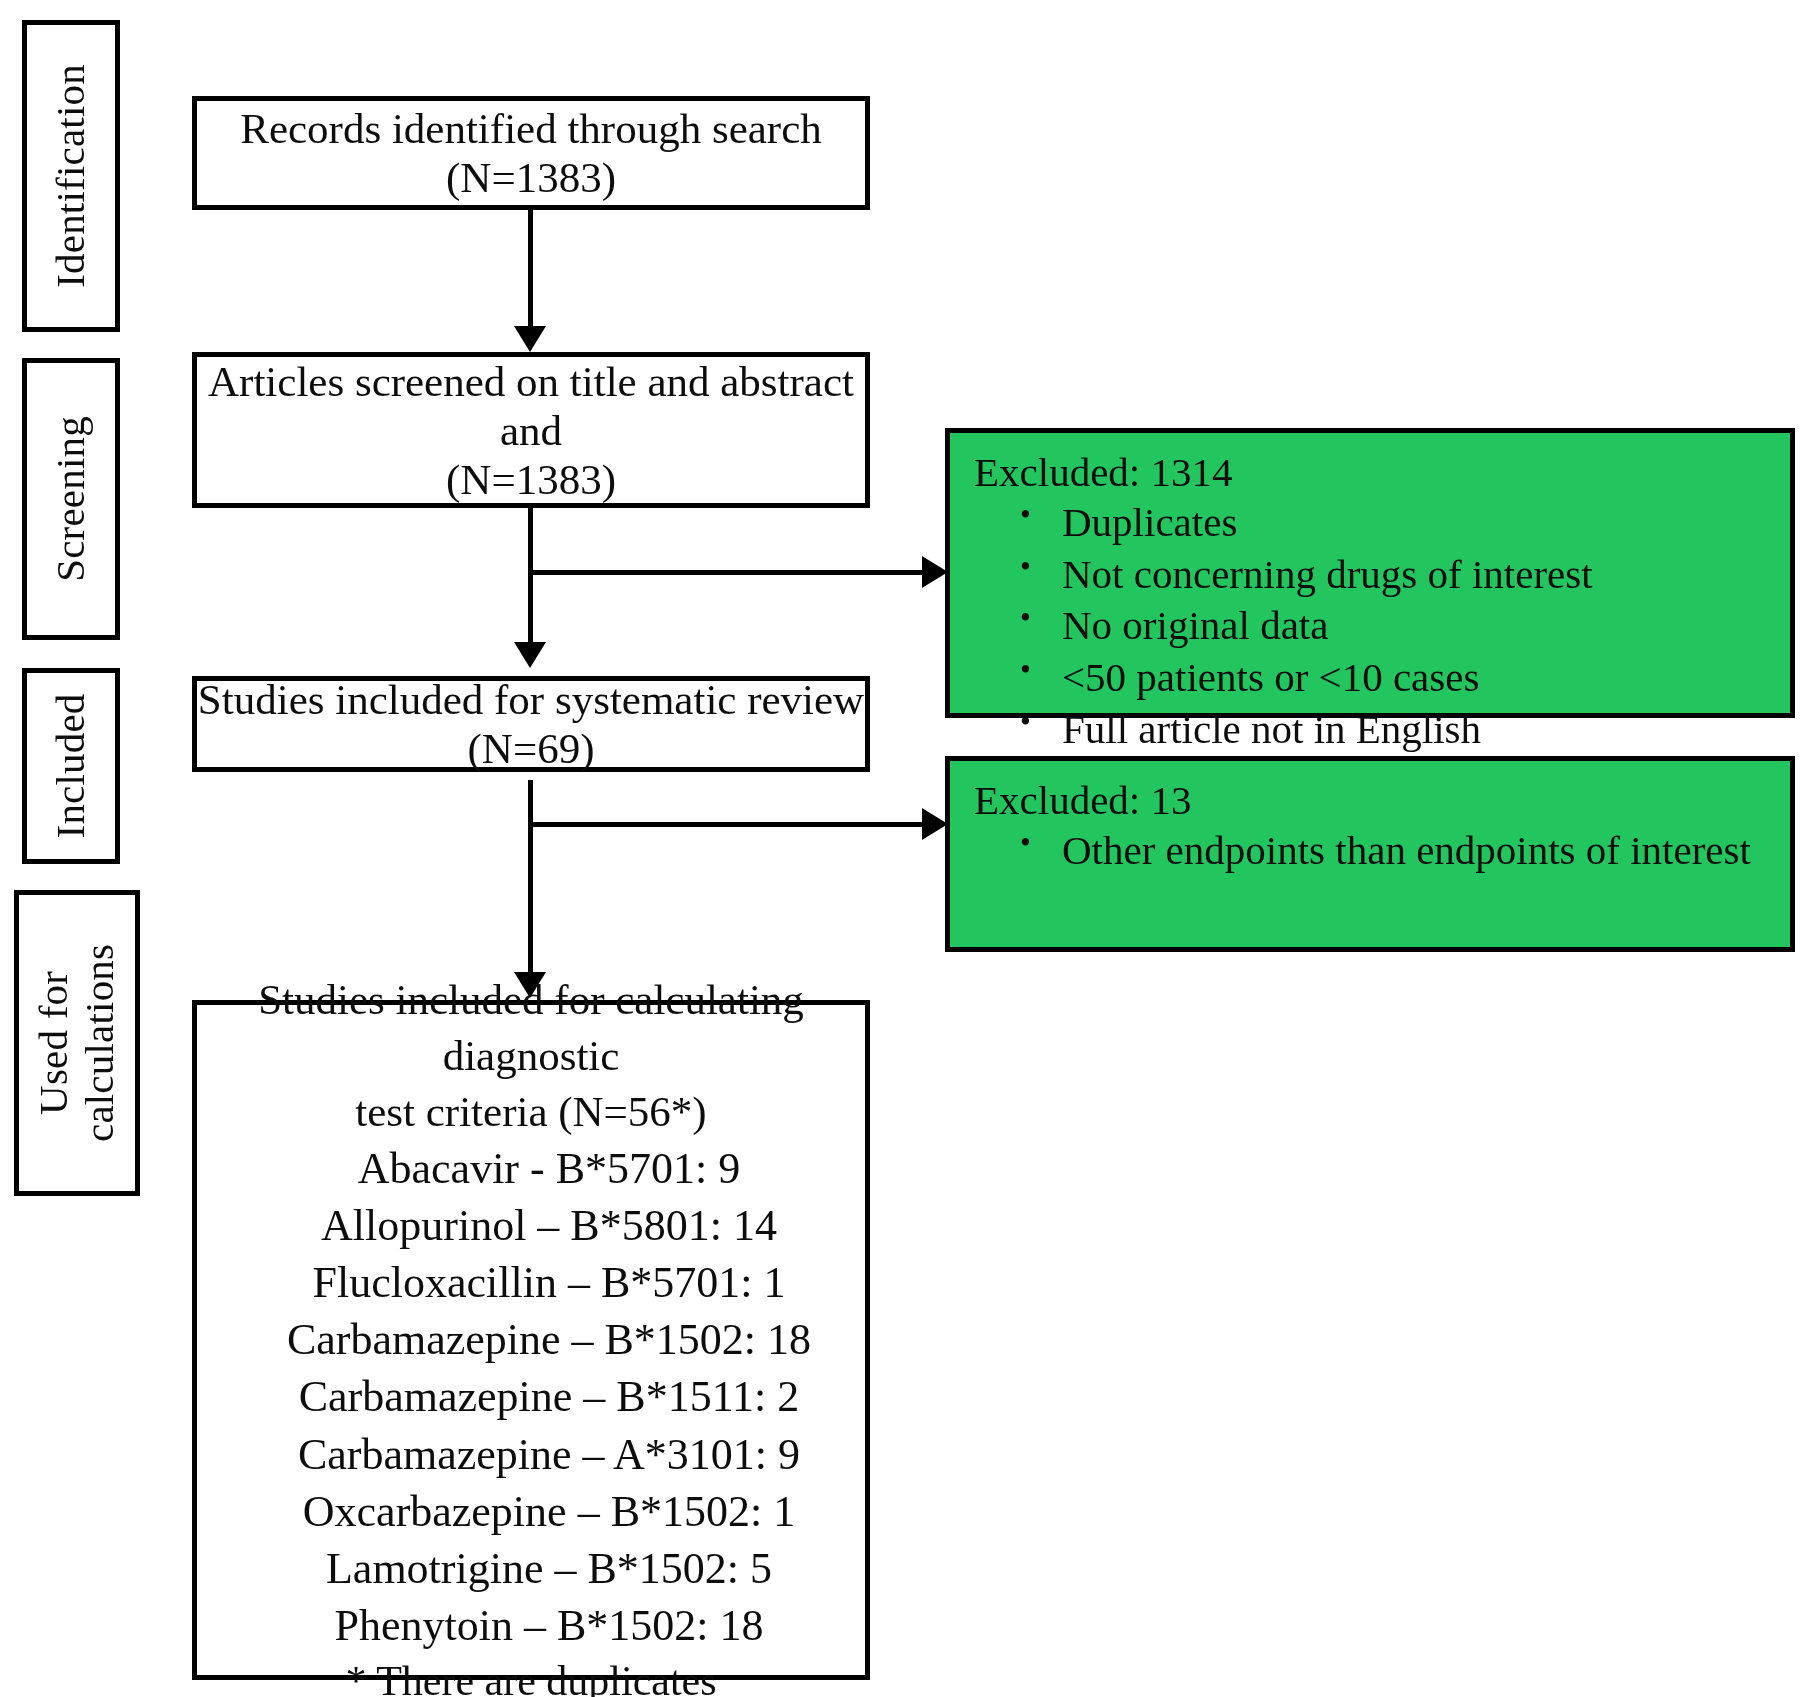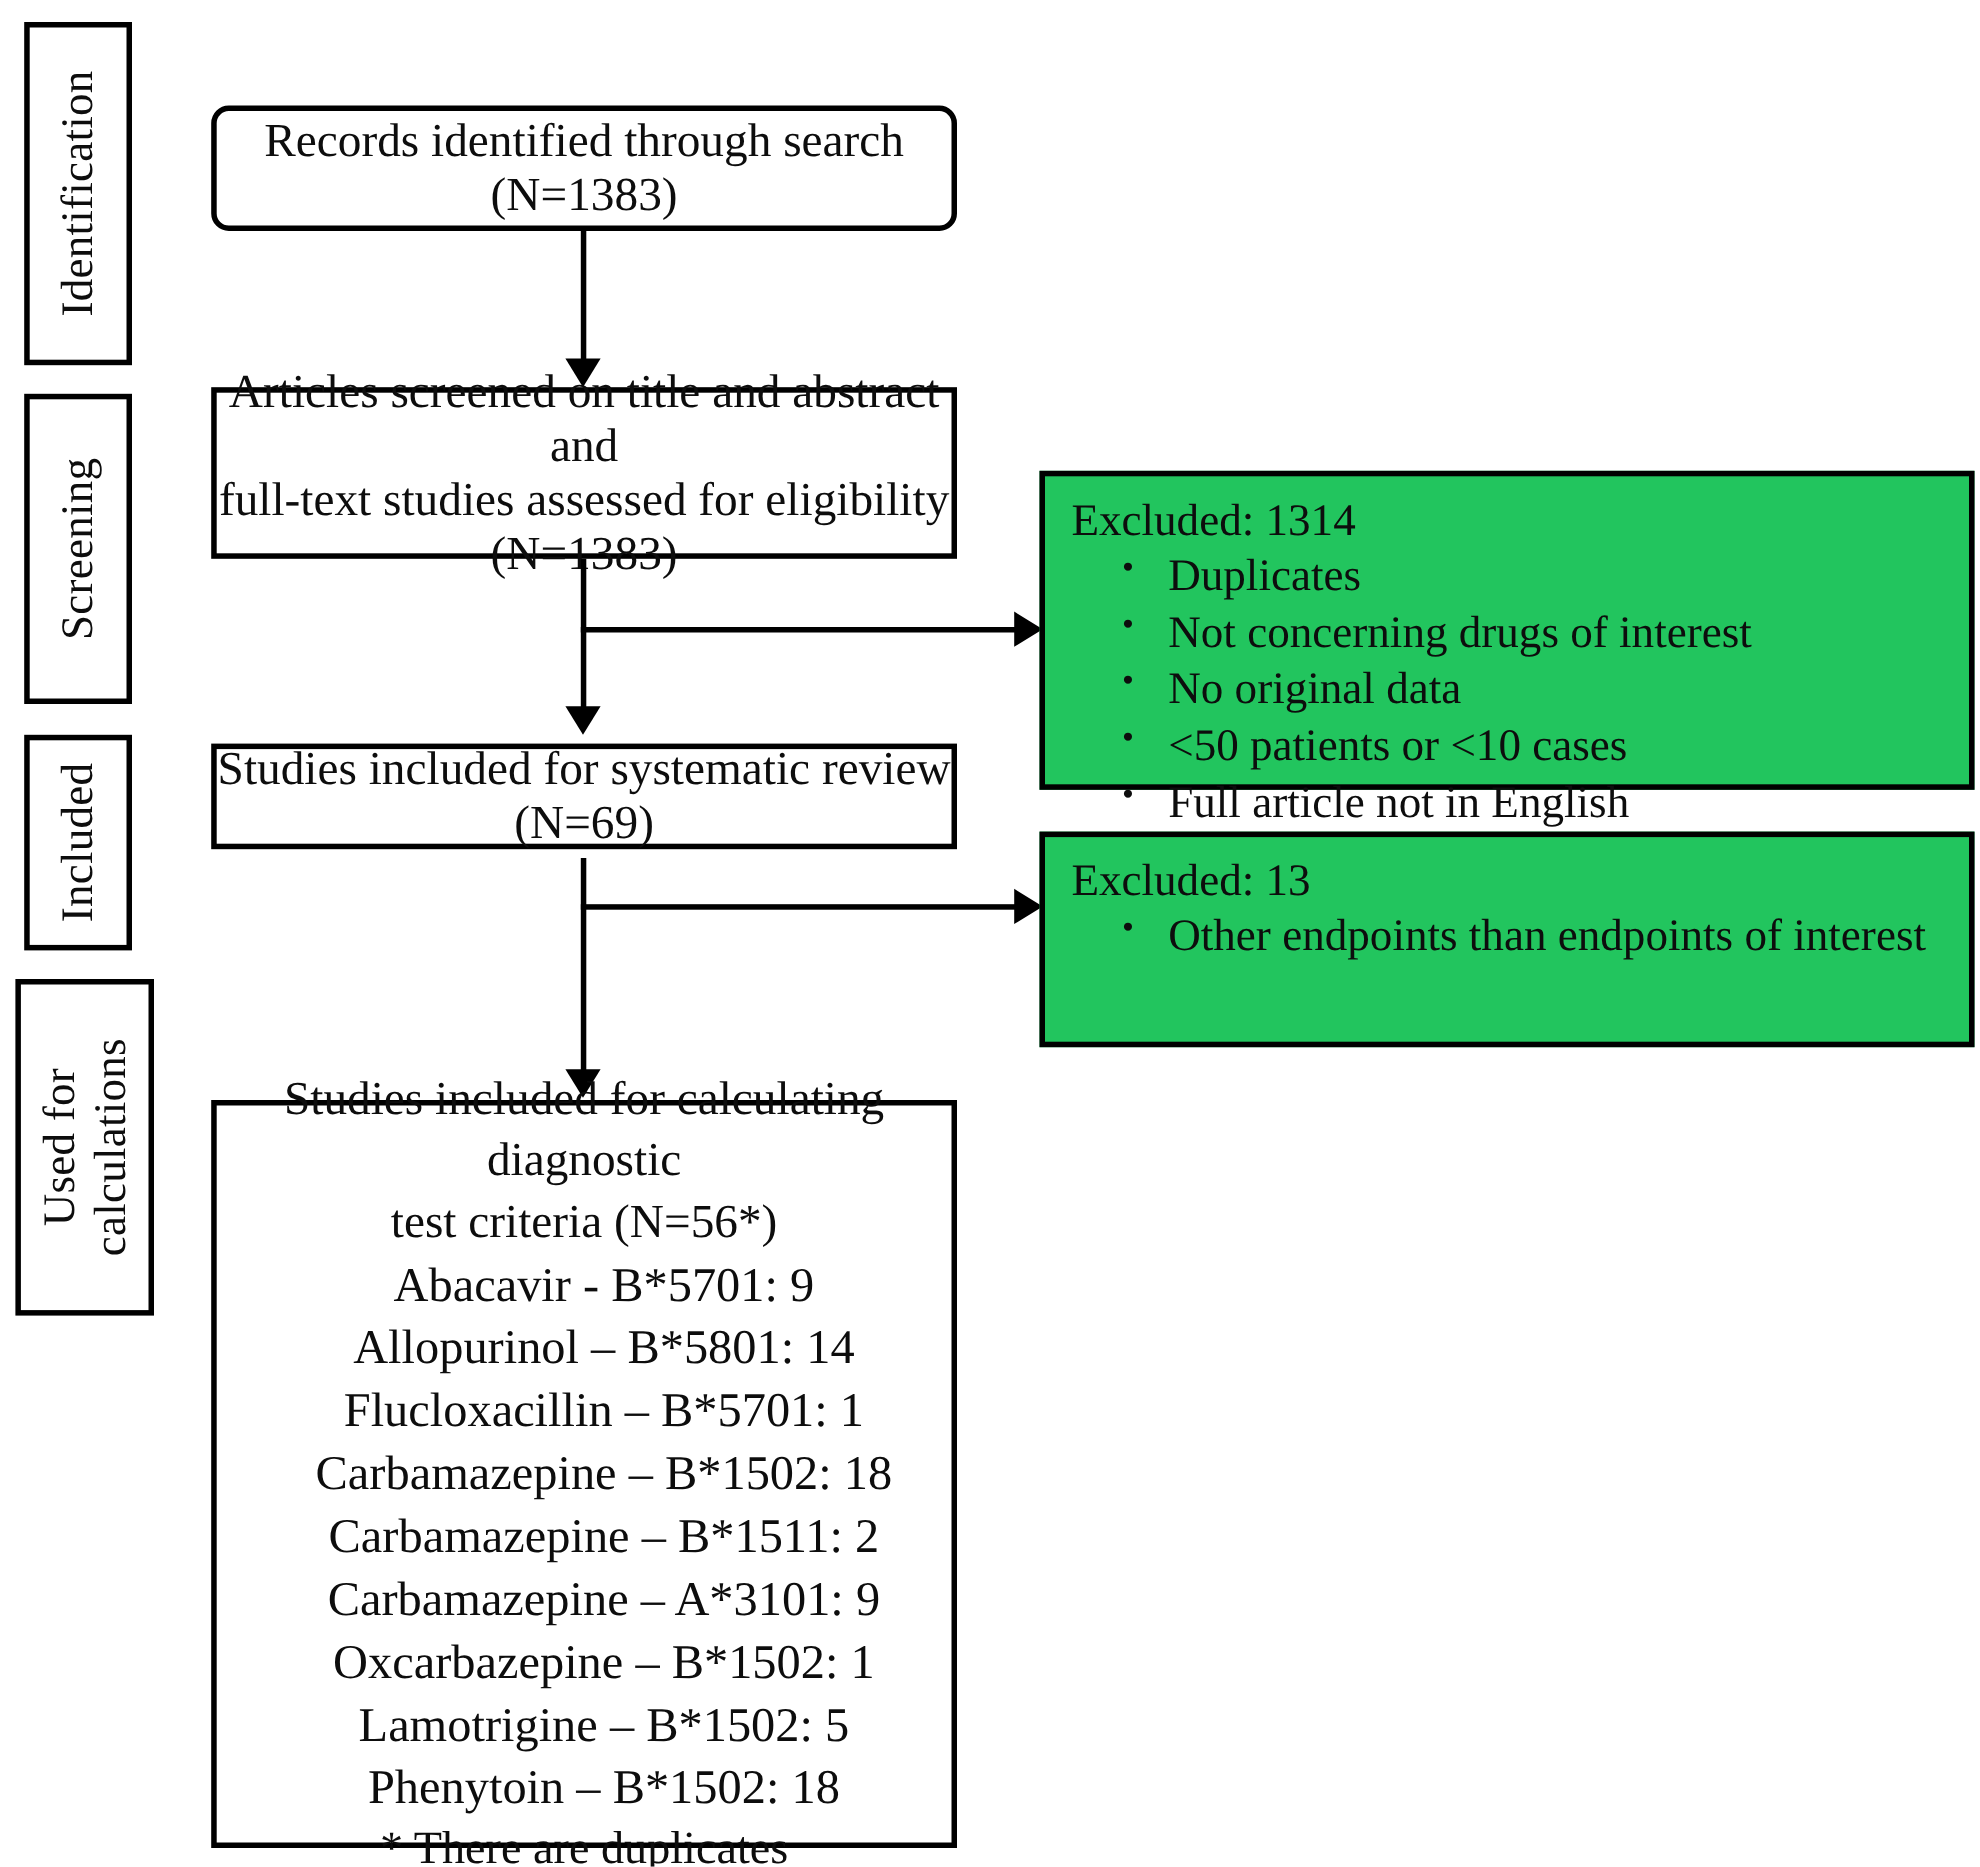--- a/index.html
+++ b/index.html
@@ -132,34 +132,33 @@
     <span class="stage-label">Included</span>
   </div>
 
   <div class="stage" style="left:14px; top:890px; width:126px; height:306px;">
     <span class="stage-label">
       <span class="ln">Used for</span>
       <span class="ln">calculations</span>
     </span>
   </div>
 
-  <div class="box" style="left:192px; top:96px; width:678px; height:114px;border-radius:16px;">
+  <div class="box" style="left:192px; top:96px; width:678px; height:114px;">
     <div class="box-lines">
       <span class="ln t-main">Records identified through search</span>
       <span class="ln t-main">(N=1383)</span>
     </div>
   </div>
 
   <div class="vline" style="left:528px; top:210px; height:120px;"></div>
   <div class="arrow-down" style="left:514px; top:326px;"></div>
 
   <div class="box" style="left:192px; top:352px; width:678px; height:156px;">
     <div class="box-lines">
       <span class="ln t-main">Articles screened on title and abstract and</span>
-      <span class="ln t-main">full-text studies assessed for eligibility</span>
       <span class="ln t-main">(N=1383)</span>
     </div>
   </div>
 
   <div class="vline" style="left:528px; top:508px; height:138px;"></div>
   <div class="arrow-down" style="left:514px; top:642px;"></div>
 
   <div class="hline" style="left:528px; top:570px; width:400px;"></div>
   <div class="arrow-right" style="left:922px; top:556px;"></div>
 

